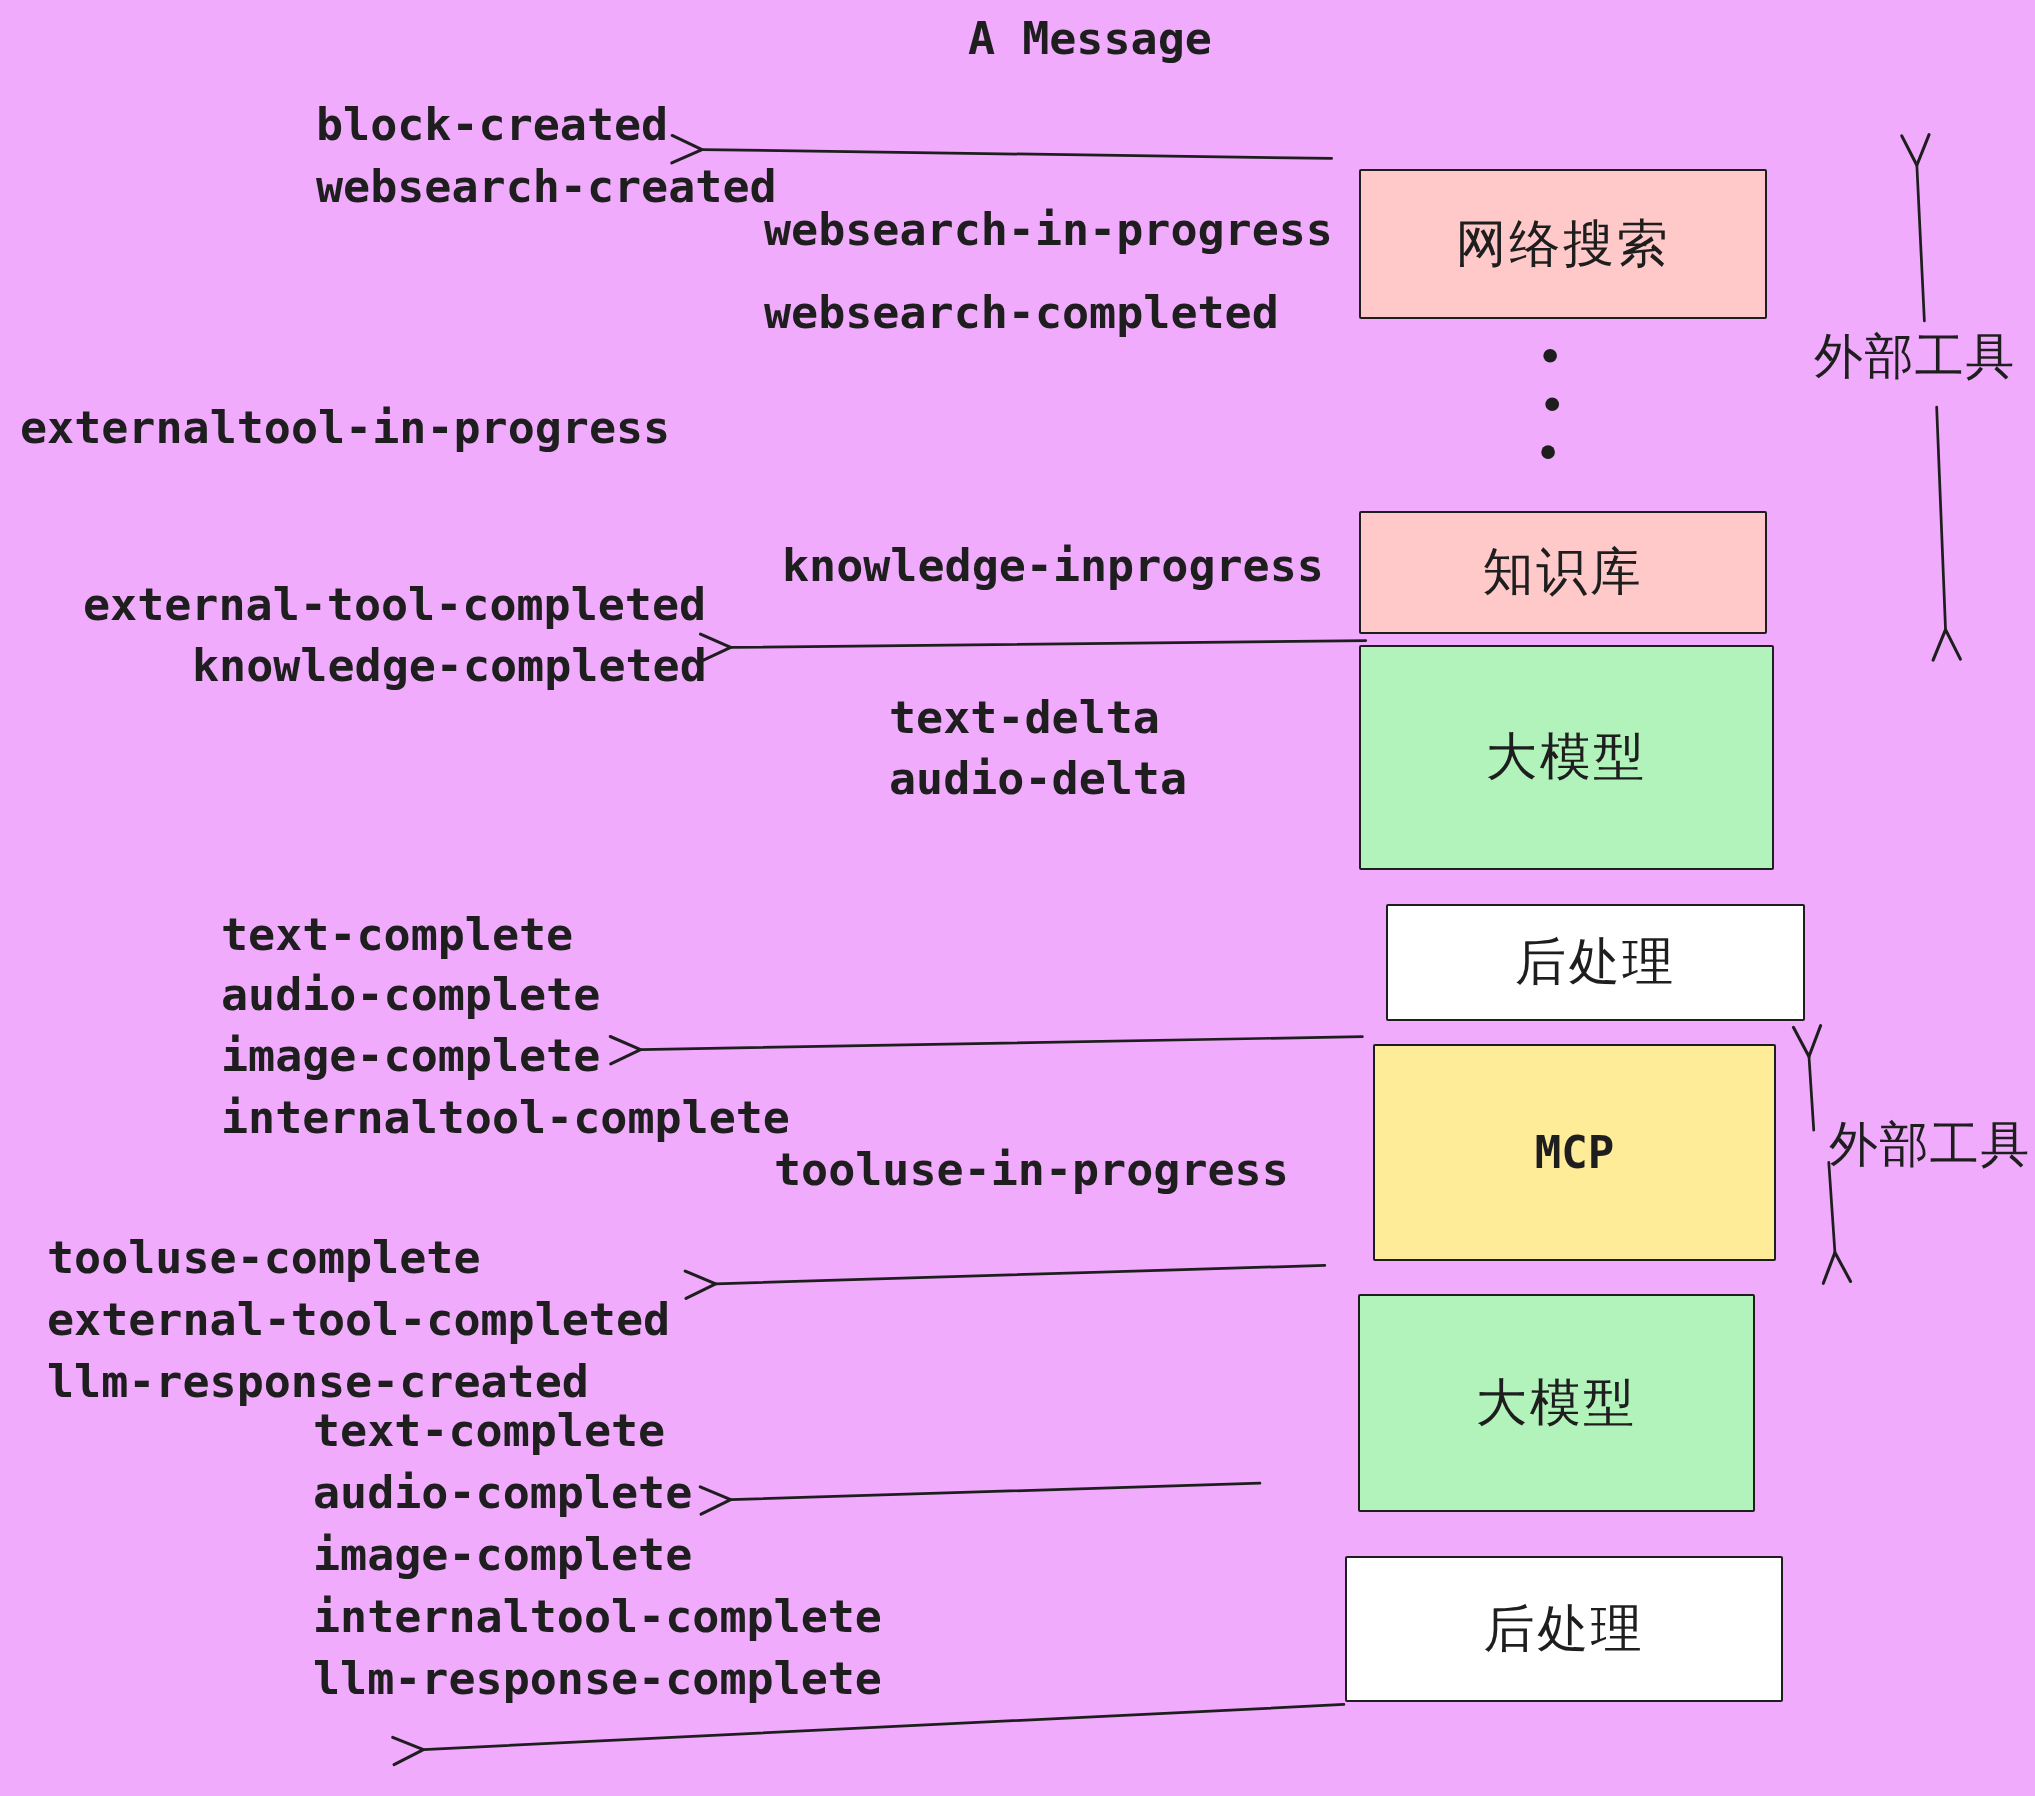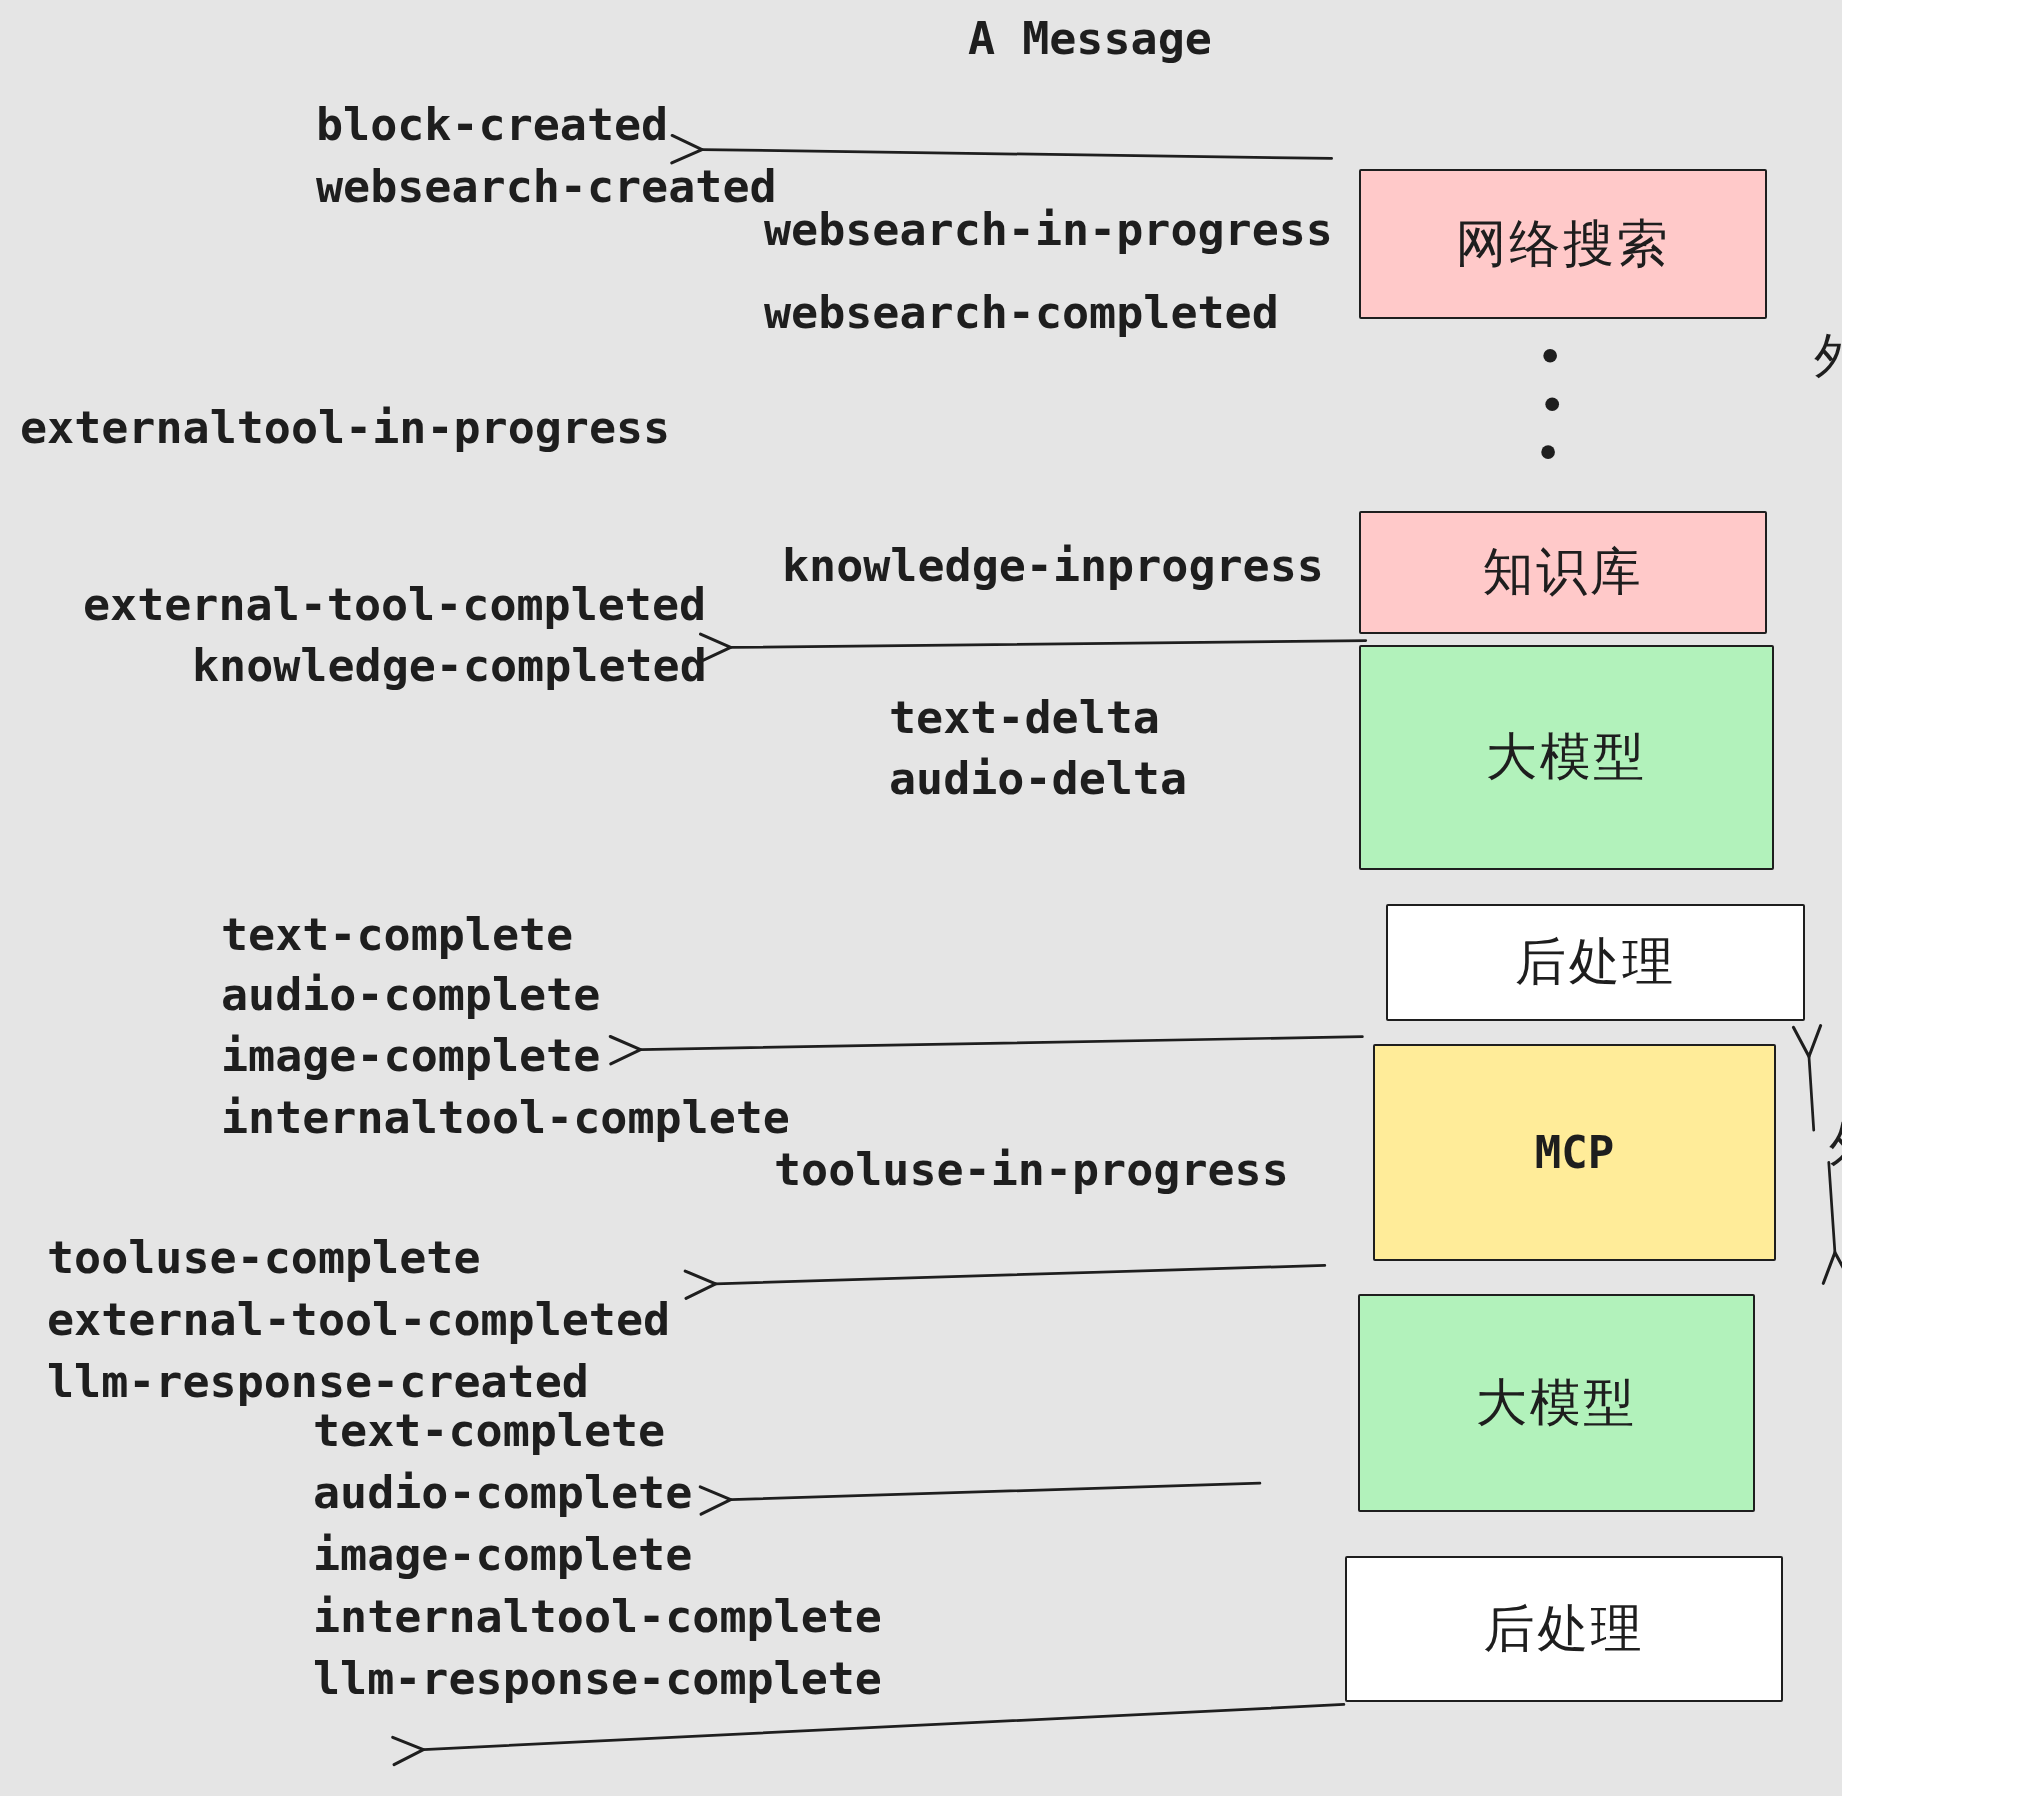--- a/index.html
+++ b/index.html
@@ -1,19 +1,19 @@
 <!DOCTYPE html>
 <html style="font-size:11px"><head>
 <meta charset="utf-8">
 <style>
   html,body{margin:0;padding:0;background:#ffffff;}
   #canvas{
     position:relative;
-    width:1842px;height:1796px;
-    background:#e5e5e5;
+    width:2035px;height:1796px;
+    background:#f0abfc;
     overflow:hidden;
     font-family:"DejaVu Sans Mono", monospace;
     color:#1e1e1e;
     text-decoration:underline;
   }
   .title{
     position:absolute;
     font:700 45px "DejaVu Sans Mono", monospace;
     white-space:nowrap;
     color:#1e1e1e;

